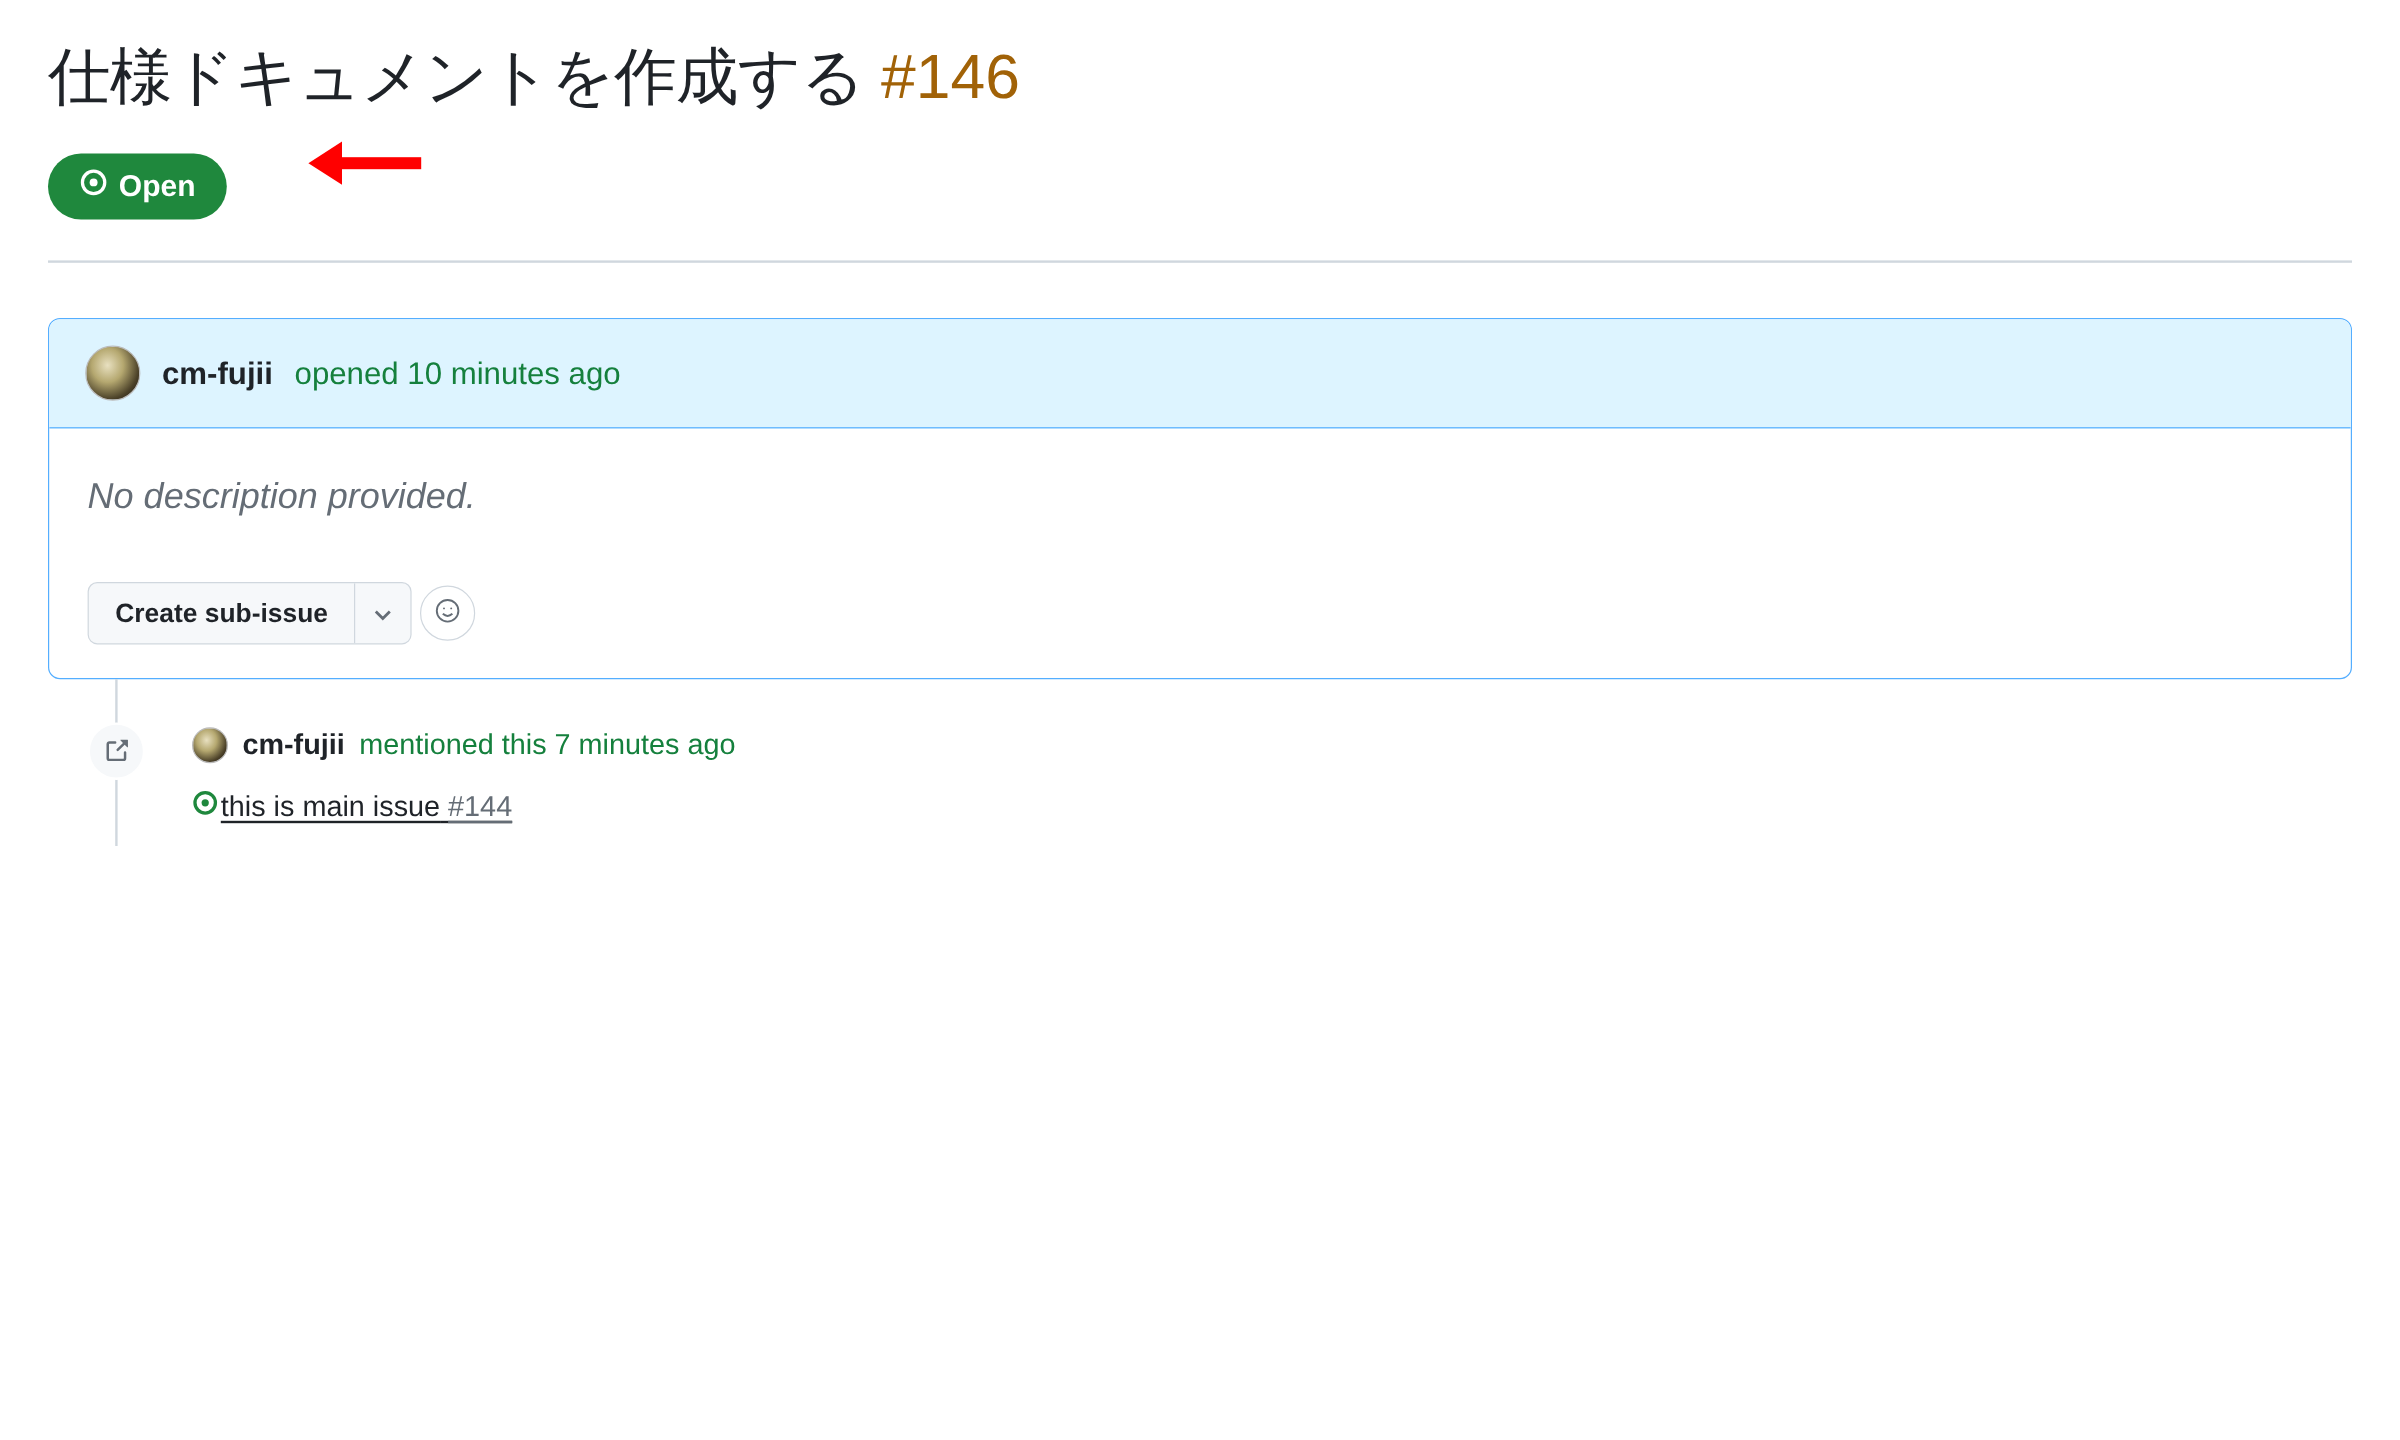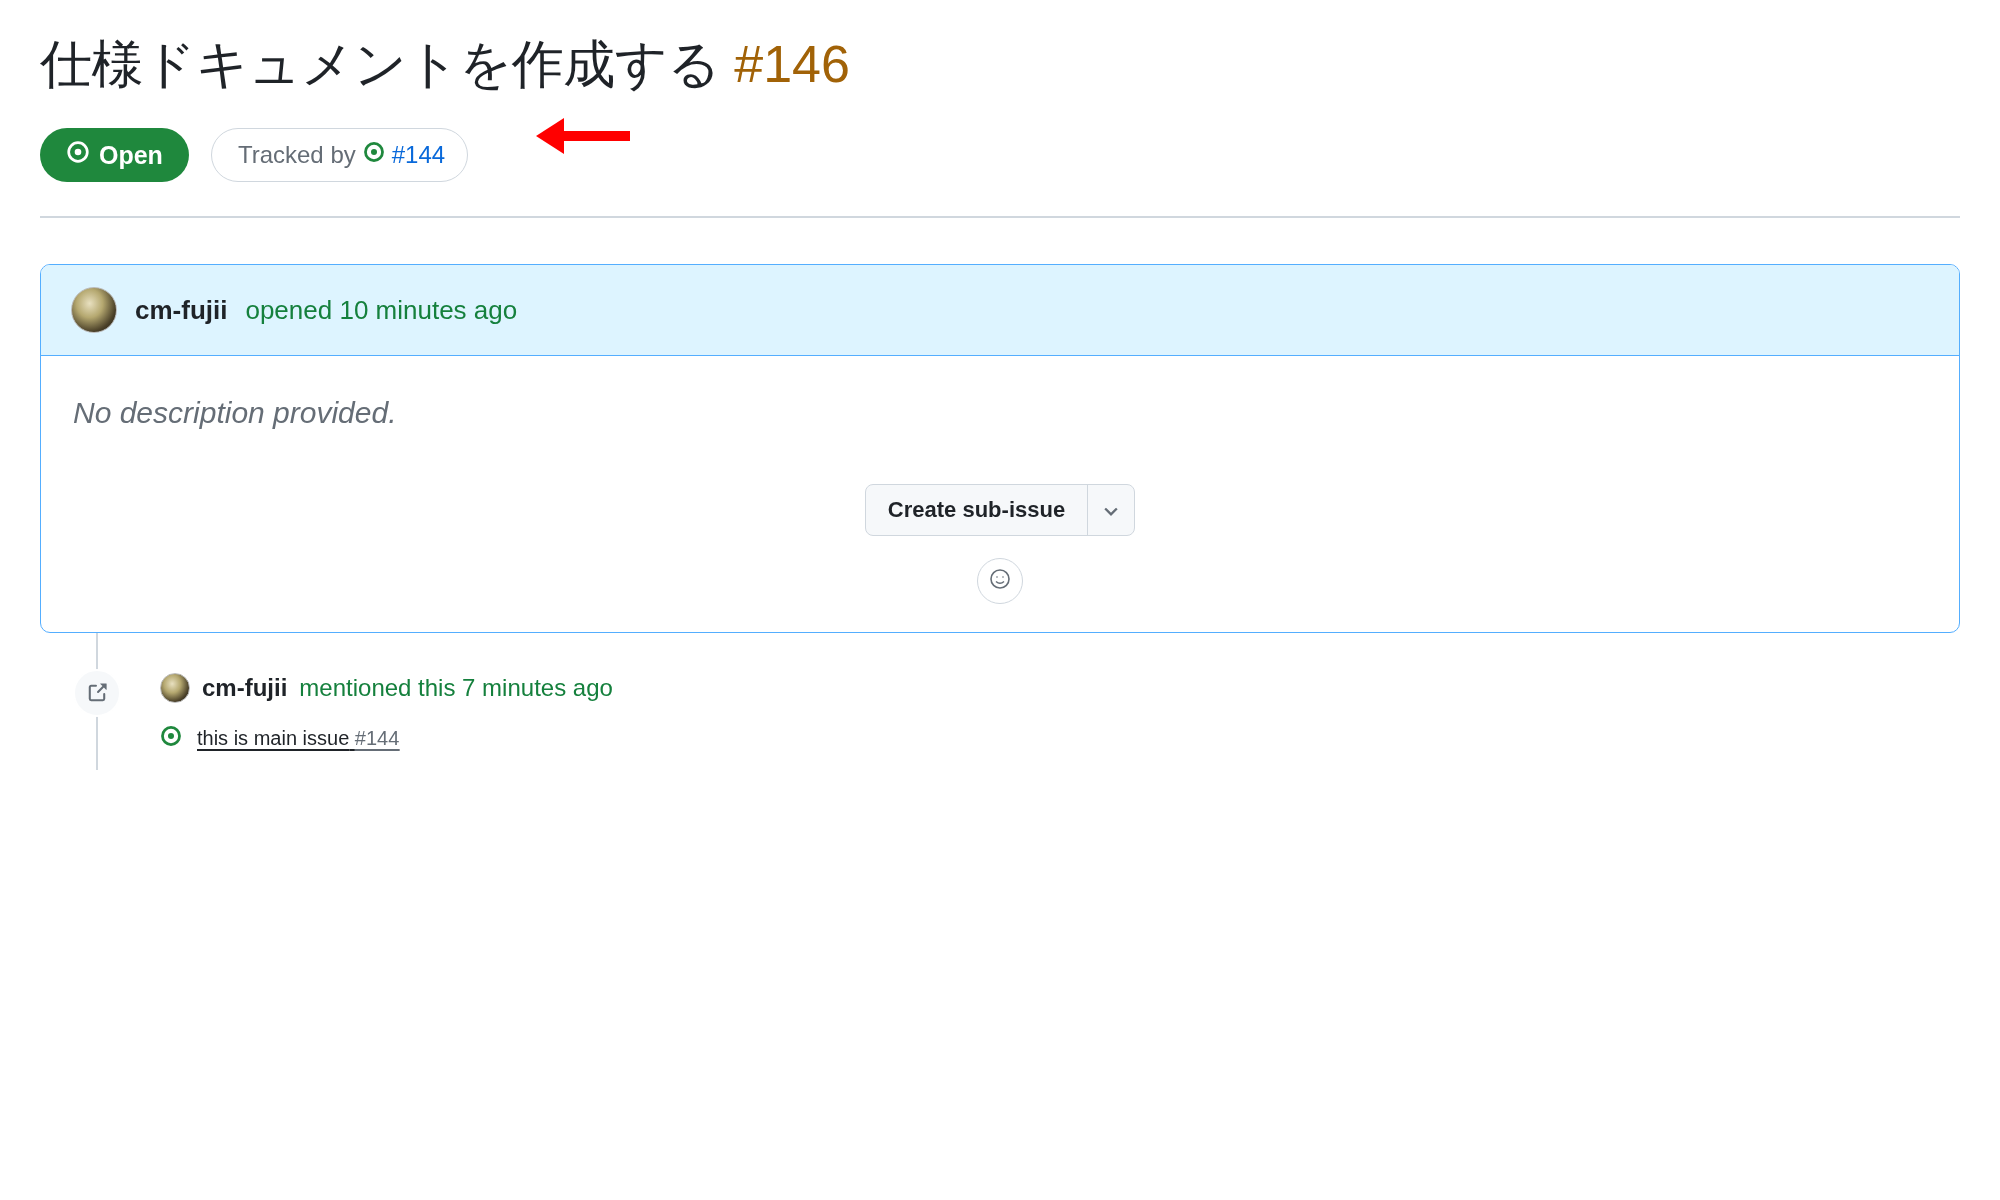--- a/index.html
+++ b/index.html
@@ -133,22 +133,21 @@
   }
   .no-desc {
     font-style: italic;
     color: #656d76;
     font-size: 30px;
     margin-bottom: 54px;
   }
   .action-row {
     display: flex;
     align-items: center;
-    gap: 22px;
-    flex-direction: column;
+    gap: 7px;
   }
   .split-btn {
     display: inline-flex;
     border: 1.5px solid #d0d7de;
     border-radius: 8px;
     overflow: hidden;
     font-size: 22px;
     background: #f6f8fa;
   }
   .split-btn-main {
@@ -197,22 +196,22 @@
   .timeline-row1 {
     display: flex;
     align-items: center;
     gap: 12px;
     font-size: 24px;
     margin-bottom: 22px;
   }
   .timeline-row2 {
     display: flex;
     align-items: center;
-    gap: 15px;
-    font-size: 20px;
+    gap: 2px;
+    font-size: 24px;
   }
   .ref-link {
     color: #1f2328;
     text-decoration: underline;
     text-underline-offset: 4px;
     text-decoration-thickness: 1.5px;
   }
   .ref-num { color: #656d76; text-decoration: underline; text-underline-offset: 4px; }
 </style>
 </head>
@@ -227,30 +226,20 @@
   <span class="status-badge">
     <span>
       <svg viewBox="0 0 16 16">
           <circle cx="8" cy="8" r="6.2" fill="none" stroke="#fff" stroke-width="1.8"></circle>
           <circle cx="8" cy="8" r="2.2" fill="#fff"></circle>
         </svg>
     </span>
     <span>Open</span>
   </span>
 
-  <span class="tracked-pill">
-    <span>Tracked by</span>
-    <span class="open-icon-green">
-      <svg viewBox="0 0 16 16">
-          <circle class="outer" cx="8" cy="8" r="6.2"></circle>
-          <circle class="inner" cx="8" cy="8" r="2.2"></circle>
-        </svg>
-    </span>
-    <span class="track-link">#144</span>
-  </span>
 
   <span class="arrow"></span>
 </div>
 
 <hr class="divider">
 
 <div class="comment-box">
   <div class="comment-header">
     <span class="avatar"></span>
     <span class="author">cm-fujii</span>

